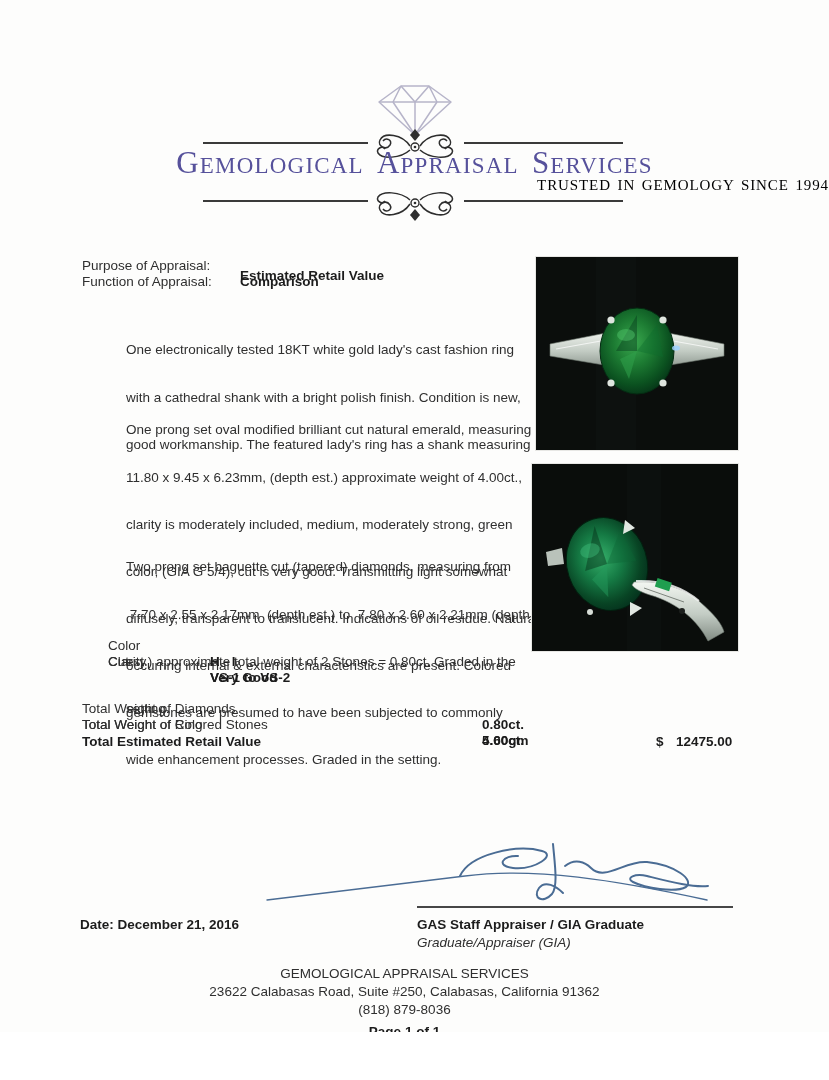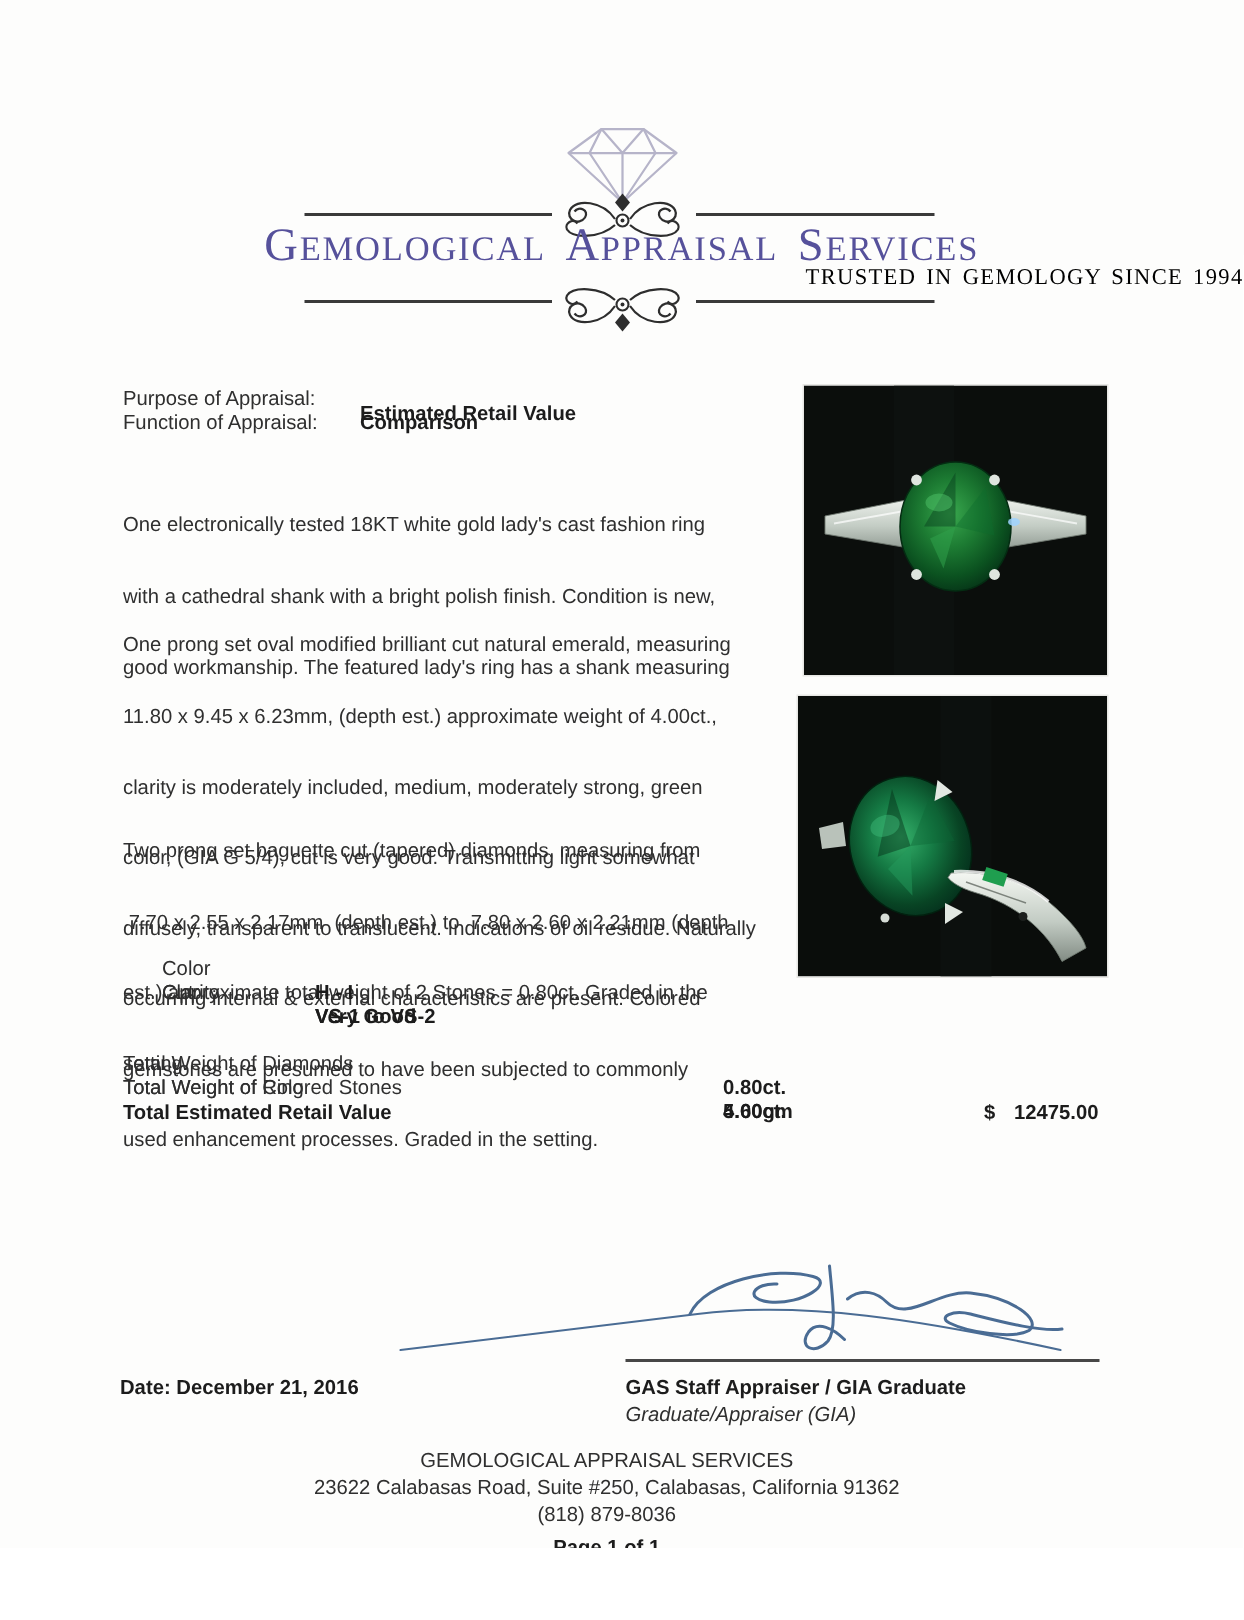--- a/index.html
+++ b/index.html
@@ -18,21 +18,21 @@
   }
   .hdr-title .cap{font-size:31px;}
   .hdr-tagline{
     position:absolute;left:0;top:177px;width:829px;text-align:right;
     font-family:"Liberation Serif", serif;color:#000000;
     font-size:15px;letter-spacing:0.9px;word-spacing:2px;white-space:nowrap;
   }
   
   .txt{font-size:13.5px;line-height:15.7px;white-space:pre;}
   .b{font-weight:bold;color:#1c1c1c;}
-  .line{white-space:pre;}
+  .line{white-space:pre;margin-left:44px;}
   
   .photo{position:absolute;box-shadow:0 0 0 1px #e7e7e4;}
   
   .sigline{position:absolute;height:2.4px;background:#474747;}
   .italic{font-style:italic;}
   .footer{
     position:absolute;left:-10px;top:0;width:829px;text-align:center;
     font-size:13.5px;line-height:18px;
   }
 </style>
@@ -97,21 +97,21 @@
   </div>
 
   <div class="abs txt" style="left:82px;top:391px;">
     <div class="line">One prong set oval modified brilliant cut natural emerald, measuring</div>
     <div class="line">11.80 x 9.45 x 6.23mm, (depth est.) approximate weight of 4.00ct.,</div>
     <div class="line">clarity is moderately included, medium, moderately strong, green</div>
     <div class="line">color, (GIA G 5/4), cut is very good. Transmitting light somewhat</div>
     <div class="line">diffusely, transparent to translucent. Indications of oil residue. Naturally</div>
     <div class="line">occurring internal &amp; external characteristics are present. Colored</div>
     <div class="line">gemstones are presumed to have been subjected to commonly</div>
-    <div class="line">used enhancement processes. Graded in the setting.</div>
+    <div class="line">wide enhancement processes. Graded in the setting.</div>
   </div>
 
   <div class="abs txt" style="left:82px;top:528px;">
     <div class="line">Two prong set baguette cut (tapered) diamonds, measuring from</div>
     <div class="line"> 7.70 x 2.55 x 2.17mm  (depth est.) to  7.80 x 2.60 x 2.21mm (depth</div>
     <div class="line">est.) approximate total weight of 2 Stones = 0.80ct. Graded in the</div>
     <div class="line">setting.</div>
   </div>
 
   <div class="abs txt" style="left:0;top:606px;line-height:16px;">

